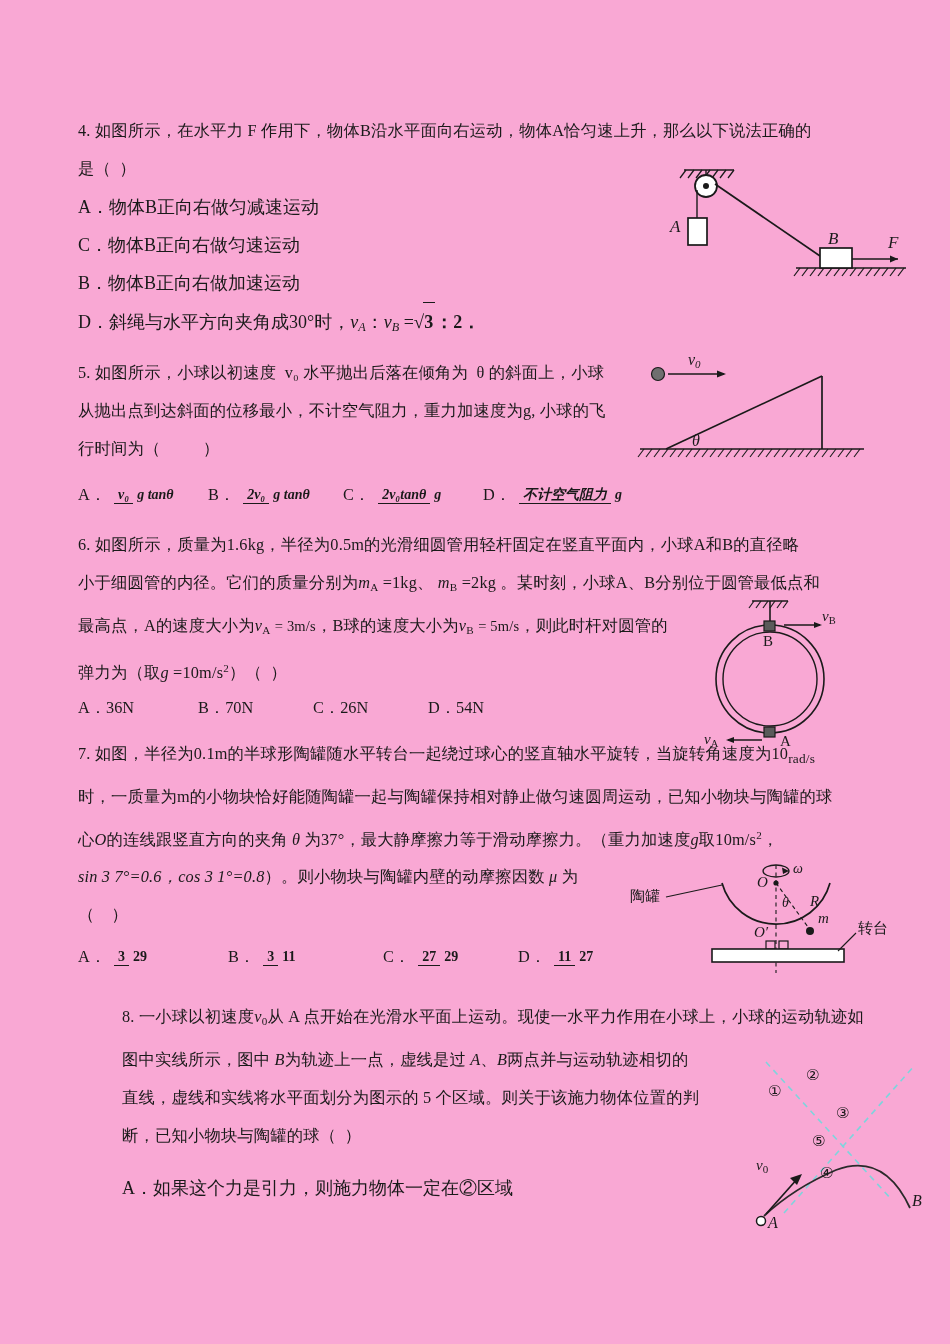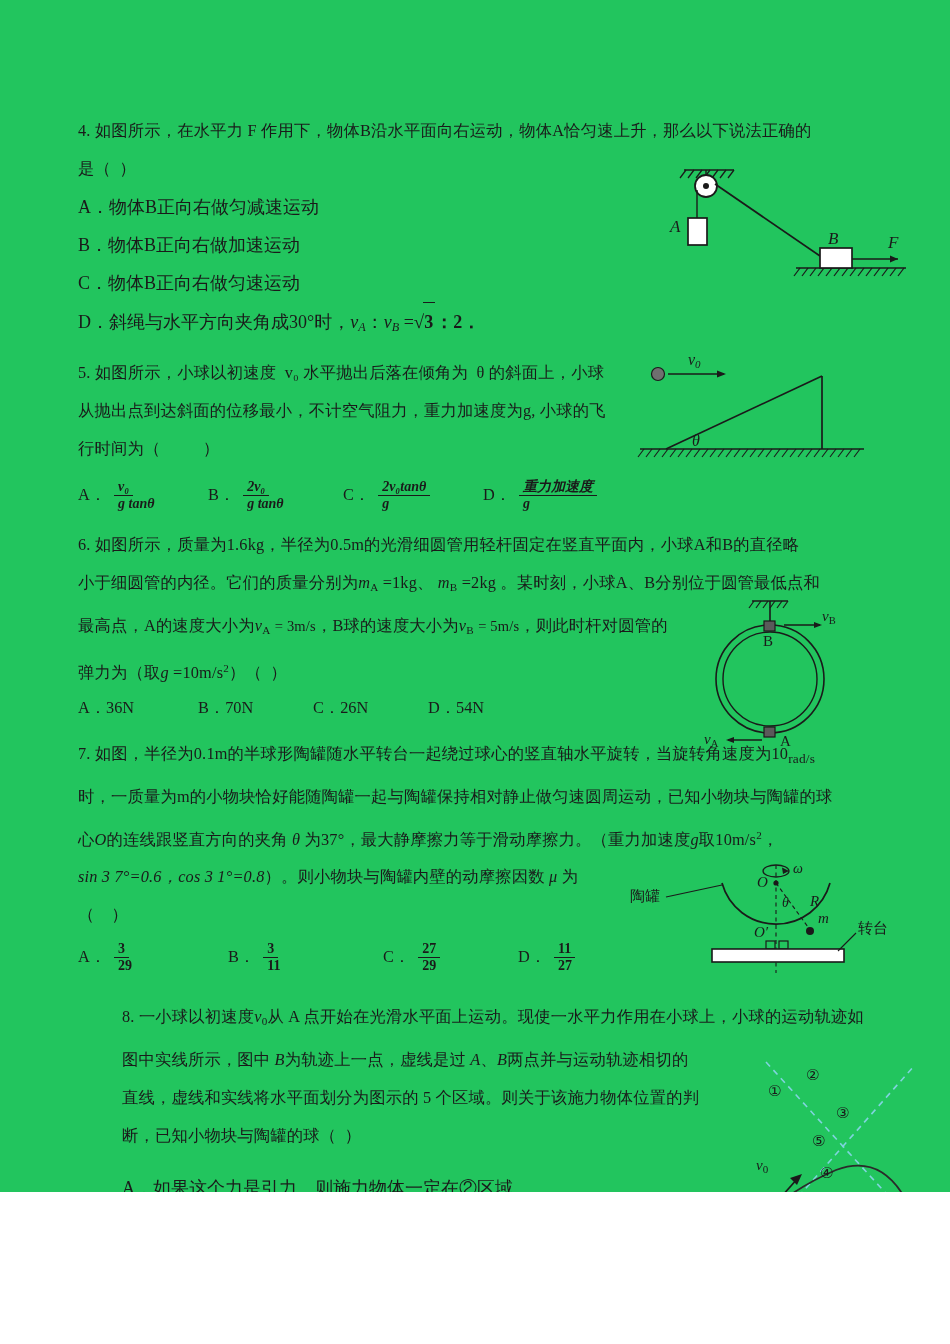--- a/index.html
+++ b/index.html
@@ -7,22 +7,22 @@
     padding: 0;
     background: #ffffff;
   }
   body {
     font-family: "Liberation Serif", "DejaVu Serif", serif;
     color: #1a1a1a;
   }
   .page {
     position: relative;
     width: 950px;
-    height: 1192px;
-    background: #22c55e;
+    height: 1344px;
+    background: #f9a8d4;
     overflow: hidden;
     box-sizing: border-box;
   }
   .content {
     position: absolute;
     left: 78px;
     top: 112px;
     width: 800px;
   }
 
@@ -55,22 +55,21 @@
 
   
   .mi { font-style: italic; font-family: "Liberation Serif", serif; }
   .mb { font-weight: normal; font-style: normal; }
   .sub { font-size: 0.68em; vertical-align: -0.28em; }
   .sup { font-size: 0.68em; vertical-align: 0.5em; }
 
   
   .frac {
     display: inline-flex;
-    flex-direction: column;
-    align-items: flex-start;
+    align-items: center;
     vertical-align: -0.48em;
     margin: 0 2px;
     font-size: 14px;
     line-height: 1.15;
   }
   .frac .num { padding: 0 4px; border-bottom: 1.3px solid #1a1a1a; }
   .frac .den { padding: 0 4px; }
   .frac.bold { font-weight: bold; }
 
   .sqrt {
@@ -89,22 +88,22 @@
 </head>
 <body>
 
 <div class="page">
   <div class="content">
 
     <div class="qblock">
       <div class="line narrow7">4. 如图所示，在水平力 F 作用下，物体B沿水平面向右运动，物体A恰匀速上升，那么以下说法正确的</div>
       <div class="line">是（  ）</div>
       <div class="opt">A．物体B正向右做匀减速运动</div>
+      <div class="opt">C．物体B正向右做匀速运动</div>
       <div class="opt">B．物体B正向右做加速运动</div>
-      <div class="opt">C．物体B正向右做匀速运动</div>
       <div class="opt">
         <span>D．斜绳与水平方向夹角成30°时，</span><span class="mi">v</span><span class="mi sub">A</span>：<span class="mi">v</span><span class="mi sub">B</span>
         <span>=</span><span class="sqrtsign">√</span><span class="sqrt">3</span><span style="font-weight:bold">：2．</span>
       </div>
 
       <div class="fig" style="left:528px; top:48px;">
         <svg width="310" height="120" viewBox="0 0 310 120">
 
           <line x1="78" y1="10" x2="128" y2="10" stroke="#1a1a1a" stroke-width="1.6"></line>
           <g stroke="#1a1a1a" stroke-width="1.3">
@@ -179,21 +178,21 @@
         <div class="optitem" style="width:140px">
           <span class="optlabel">C．</span>
           <span class="frac bold">
             <span class="num mi">2v₀tanθ</span>
             <span class="den mi">g</span>
           </span>
         </div>
         <div class="optitem">
           <span class="optlabel">D．</span>
           <span class="frac bold">
-            <span class="num mi">重力加速度</span>
+            <span class="num mi">不计空气阻力</span>
             <span class="den mi">g</span>
           </span>
         </div>
       </div>
 
       <div class="fig" style="left:548px; top:-6px;">
         <svg width="280" height="120" viewBox="0 0 280 120">
 
           <circle cx="32" cy="26" r="6.5" fill="#6f6f6f" stroke="#1a1a1a" stroke-width="1.2"></circle>
 

